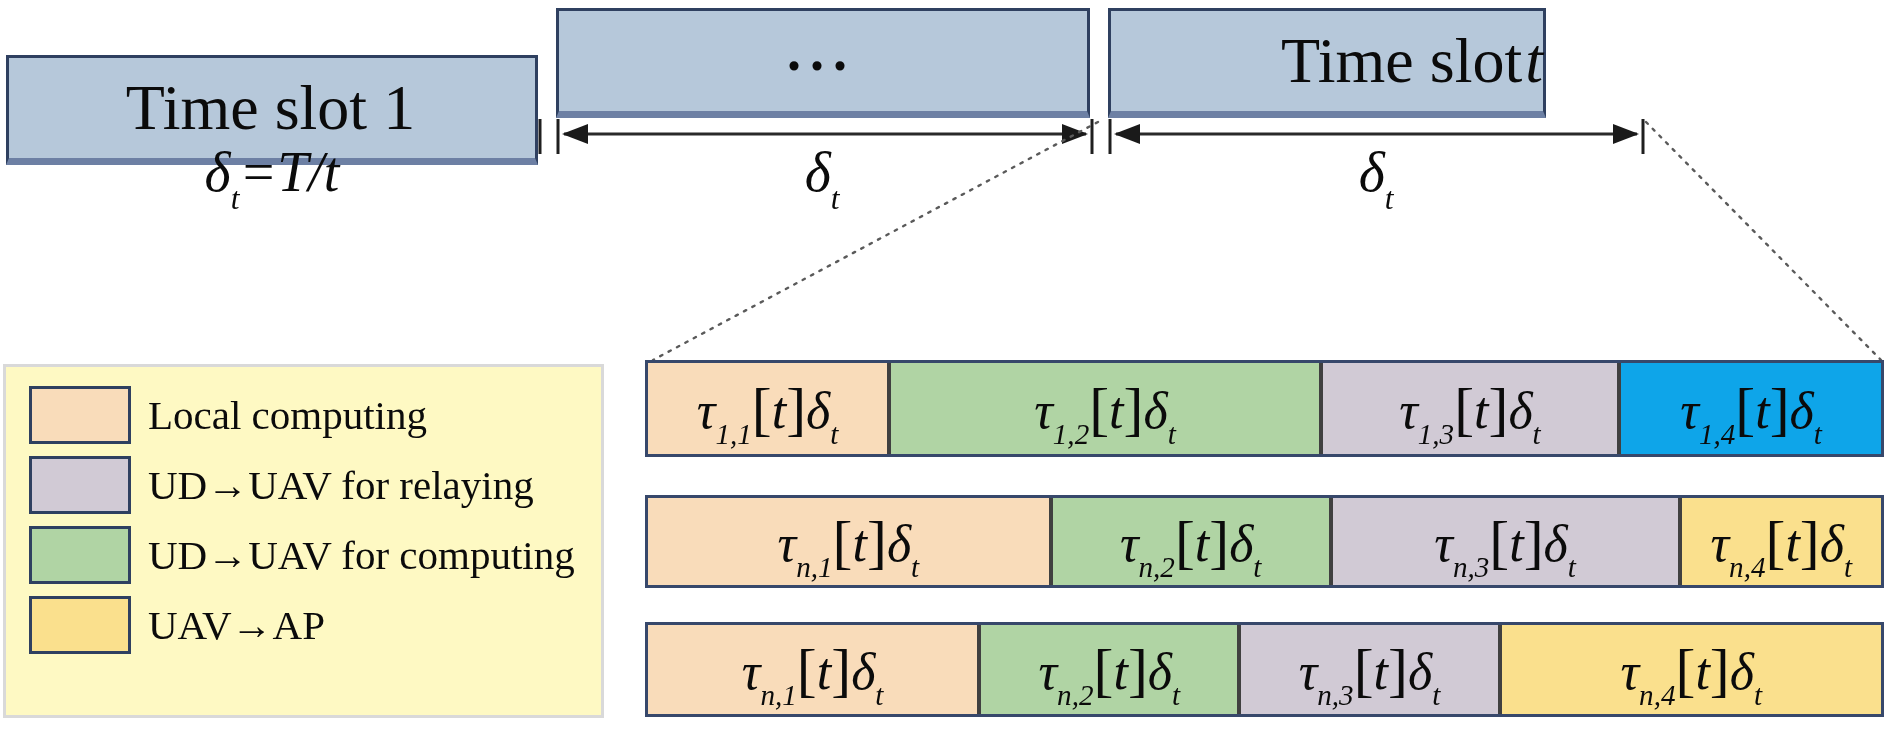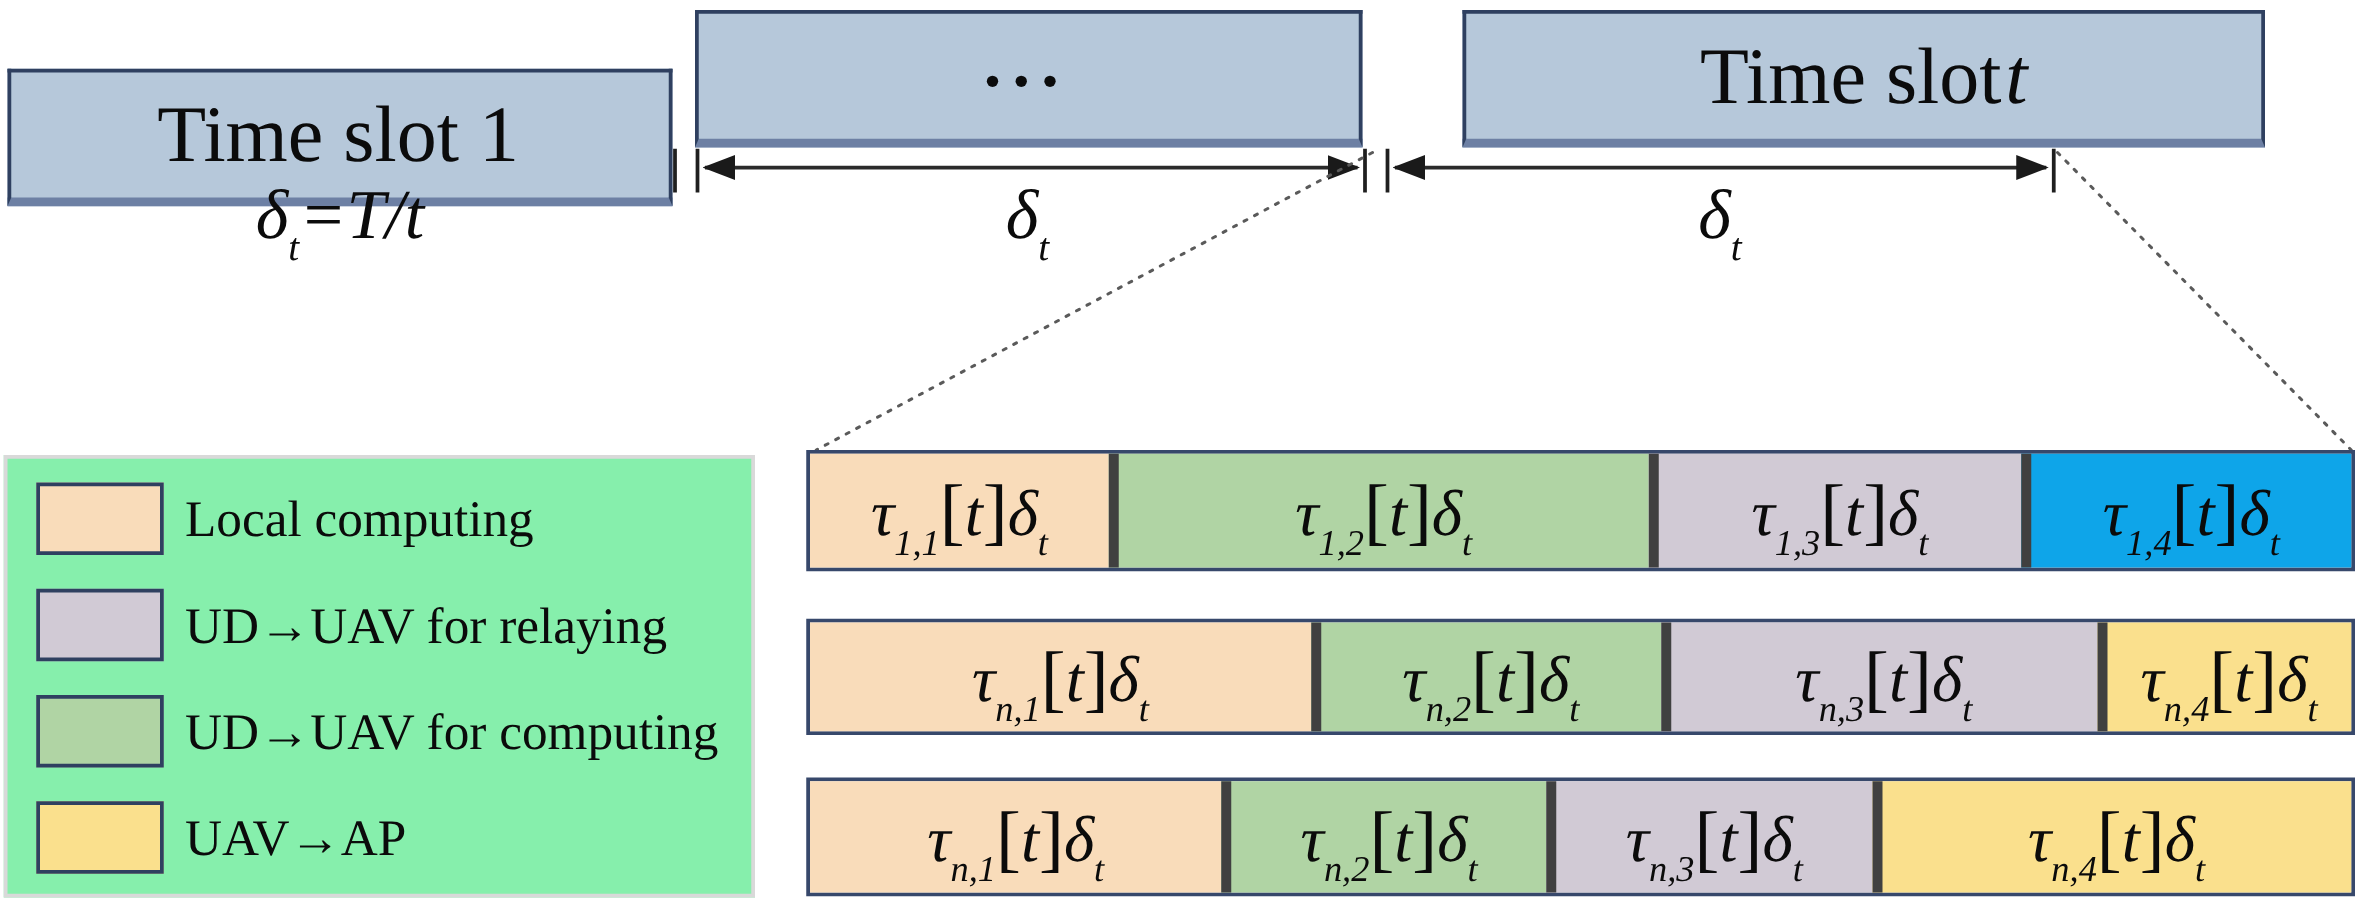--- a/index.html
+++ b/index.html
@@ -10,21 +10,21 @@
   
   .slot{
     position:absolute; top:8px; height:110px;
     border:3px solid #2f4060; border-bottom:7px solid #6d80a4;
     box-sizing:border-box;
     display:flex; align-items:center; justify-content:center;
     font-size:64px; line-height:1;
   }
   #slot1{left:6px;   width:532px;margin-top:47px;}
   #slot2{left:556px; width:534px;}
-  #slot3{left:1170px;width:642px;}
+  #slot3{left:1108px;width:438px;justify-content:flex-end;}
   .slot-it{font-style:italic; margin-left:3px;}
   .dots{letter-spacing:9px; font-weight:bold; font-size:56px; transform:translateY(-10px);}
   
   .dur{
     position:absolute; top:143px; width:500px; text-align:center;
     font-size:56px; line-height:1.05; white-space:nowrap;
   }
   #dur1{left:22px;}
   #dur2{left:572px;}
   #dur3{left:1126px;}
@@ -33,33 +33,33 @@
   
   .trow{
     position:absolute; left:645px; width:1239px;
     display:flex; box-sizing:border-box;
     border:3px solid #37486b; background:#fff;
   }
   #row1{top:360px; height:97px;}
   #row2{top:495px; height:93px;}
   #row3{top:622px; height:95px;}
   .seg{
-    box-sizing:border-box; border-left:8px solid #404040;
+    box-sizing:border-box; border-left:4px solid #404040;
     display:flex; align-items:center; justify-content:center;
     overflow:hidden;
   }
   .seg:first-child{border-left:none;}
   .m{font-size:52px; line-height:1; white-space:nowrap;}
   .m i{font-style:italic;}
   .m .br{font-size:1.15em; position:relative; top:0.02em;}
   
   #legend{
     position:absolute; left:3px; top:364px; width:601px; height:354px;
-    box-sizing:border-box; border:3px solid #d9d9d9; background:#86efac;
-    display:flex; flex-direction:column; padding:19px 0 0 23px; gap:27px;
+    box-sizing:border-box; border:3px solid #d9d9d9; background:#fef9c3;
+    display:flex; flex-direction:column; padding:19px 0 0 23px; gap:12px;
   }
   .litem{display:flex; align-items:center;}
   .swatch{
     width:96px; height:52px; box-sizing:content-box;
     border:3px solid #2f4060; flex:0 0 auto;
   }
   .llabel{margin-left:17px; font-size:41px; line-height:1; white-space:nowrap;}
   
   #overlay{position:absolute; left:0; top:0; pointer-events:none;}
 </style>

